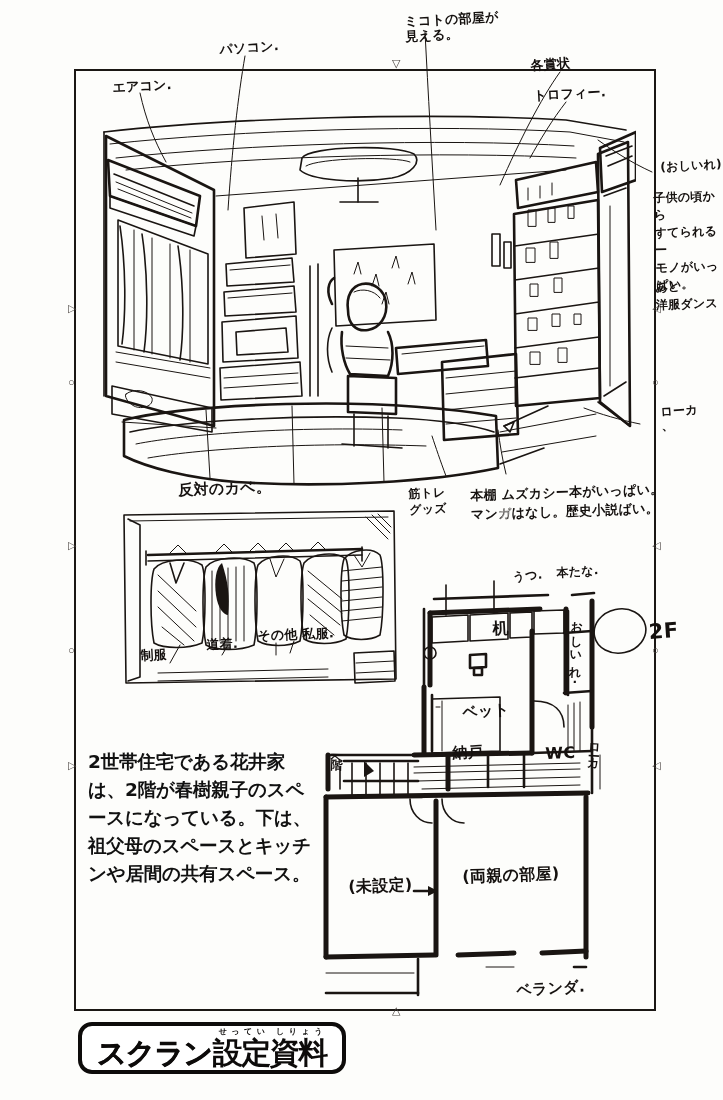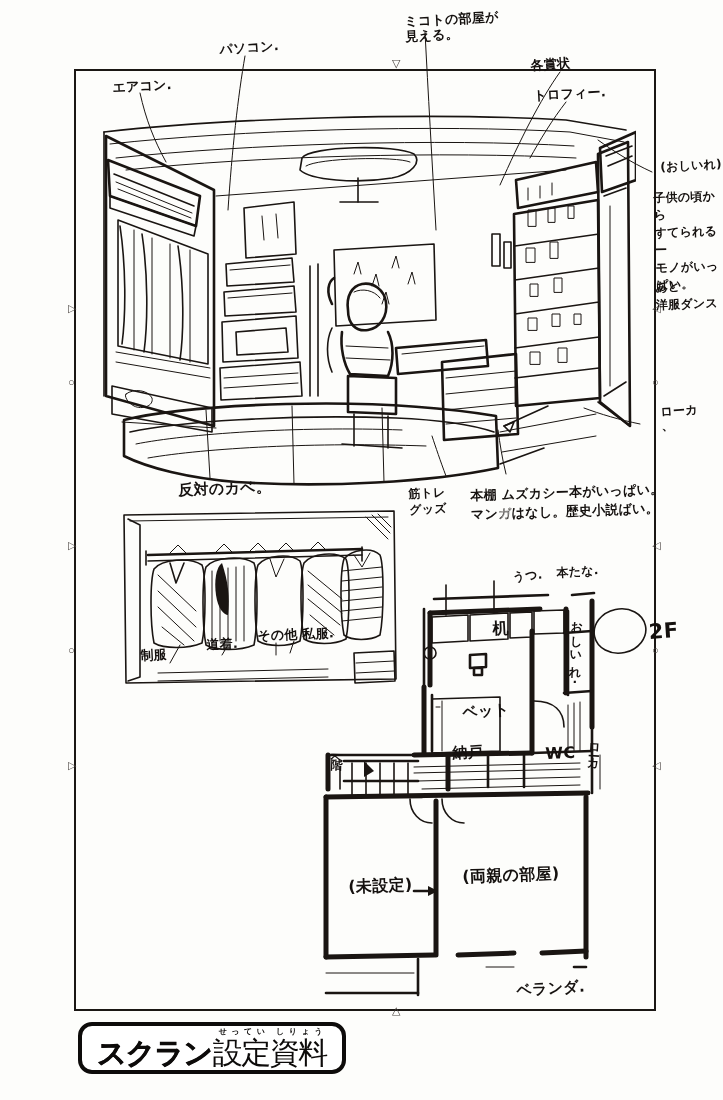--- a/index.html
+++ b/index.html
@@ -55,21 +55,21 @@
   
   #banner{
     position:absolute;left:78px;top:1022px;width:268px;height:52px;
     border:4px solid #0d0b0a;border-radius:14px;background:#fff;
     display:flex;align-items:center;justify-content:center;box-sizing:border-box;
   }
   #banner .inner{display:flex;align-items:flex-end;gap:1px;}
   .bn-kana{font-size:29px;font-weight:700;color:#0d0b0a;line-height:1;
            font-family:"DejaVu Sans",sans-serif;letter-spacing:-1px;
            -webkit-text-stroke:.6px #0d0b0a;}
-  .bn-kanji{font-size:30px;font-weight:400;color:#0d0b0a;line-height:1;
+  .bn-kanji{font-size:30px;font-weight:700;color:#0d0b0a;line-height:1;
             font-family:"DejaVu Sans",sans-serif;letter-spacing:-1.5px;}
   .bn-ruby{font-size:8px;font-weight:700;letter-spacing:4.5px;color:#0d0b0a;
            display:block;text-align:right;line-height:1;margin-bottom:2px;}
   svg{display:block;}
   .sk{fill:none;stroke:#1a1512;stroke-linecap:round;stroke-linejoin:round;}
   .sk-thin{stroke-width:1;}
   .sk-med{stroke-width:1.6;}
   .sk-thick{stroke-width:2.6;}
   .sk-fat{stroke-width:5;}
   .fill-dark{fill:#1a1512;stroke:none;}
@@ -458,20 +458,21 @@
     <div class="abs hand sm" style="left:330px;top:748px;writing-mode:vertical-rl;text-orientation:upright;transform:rotate(2deg);">一階へ</div>
     <div class="abs hand md" style="left:348px;top:878px;transform:rotate(-2deg);font-size:16px;">(未設定)</div>
     <div class="abs hand md" style="left:462px;top:868px;transform:rotate(-2deg);font-size:16px;">(両親の部屋)</div>
     <div class="abs hand md" style="left:516px;top:982px;transform:rotate(-3deg);font-size:15px;">ベランダ.</div>
     <div class="abs hand md" style="left:648px;top:620px;font-size:21px;transform:rotate(-4deg);">2F</div>
   </div>
 
   <div class="abs" id="textblock">
 
 
+    <div id="bodytext">2世帯住宅である花井家は、2階が春樹親子のスペースになっている。下は、祖父母のスペースとキッチンや居間の共有スペース。</div>
   </div>
 
   <div id="banner">
     <div class="inner">
       <span class="bn-kana">スクラン</span>
       <span>
         <span class="bn-ruby">せってい しりょう</span>
         <span class="bn-kanji">設定資料</span>
       </span>
     </div>

